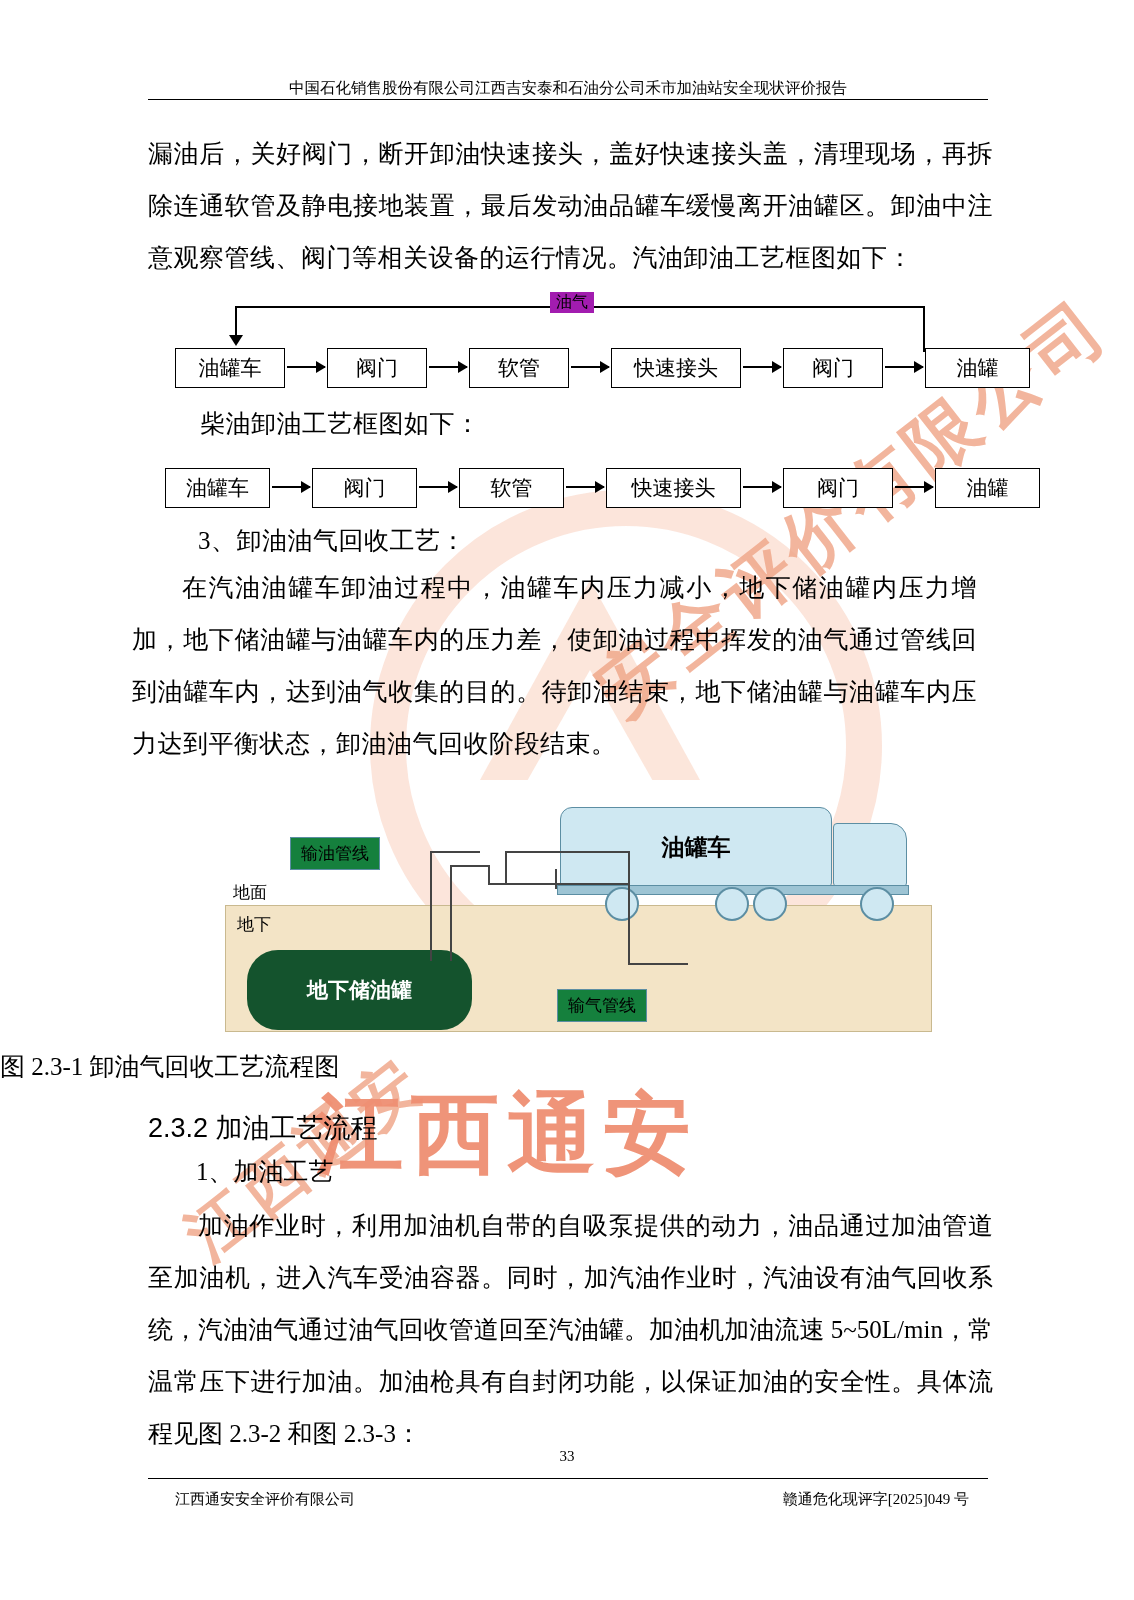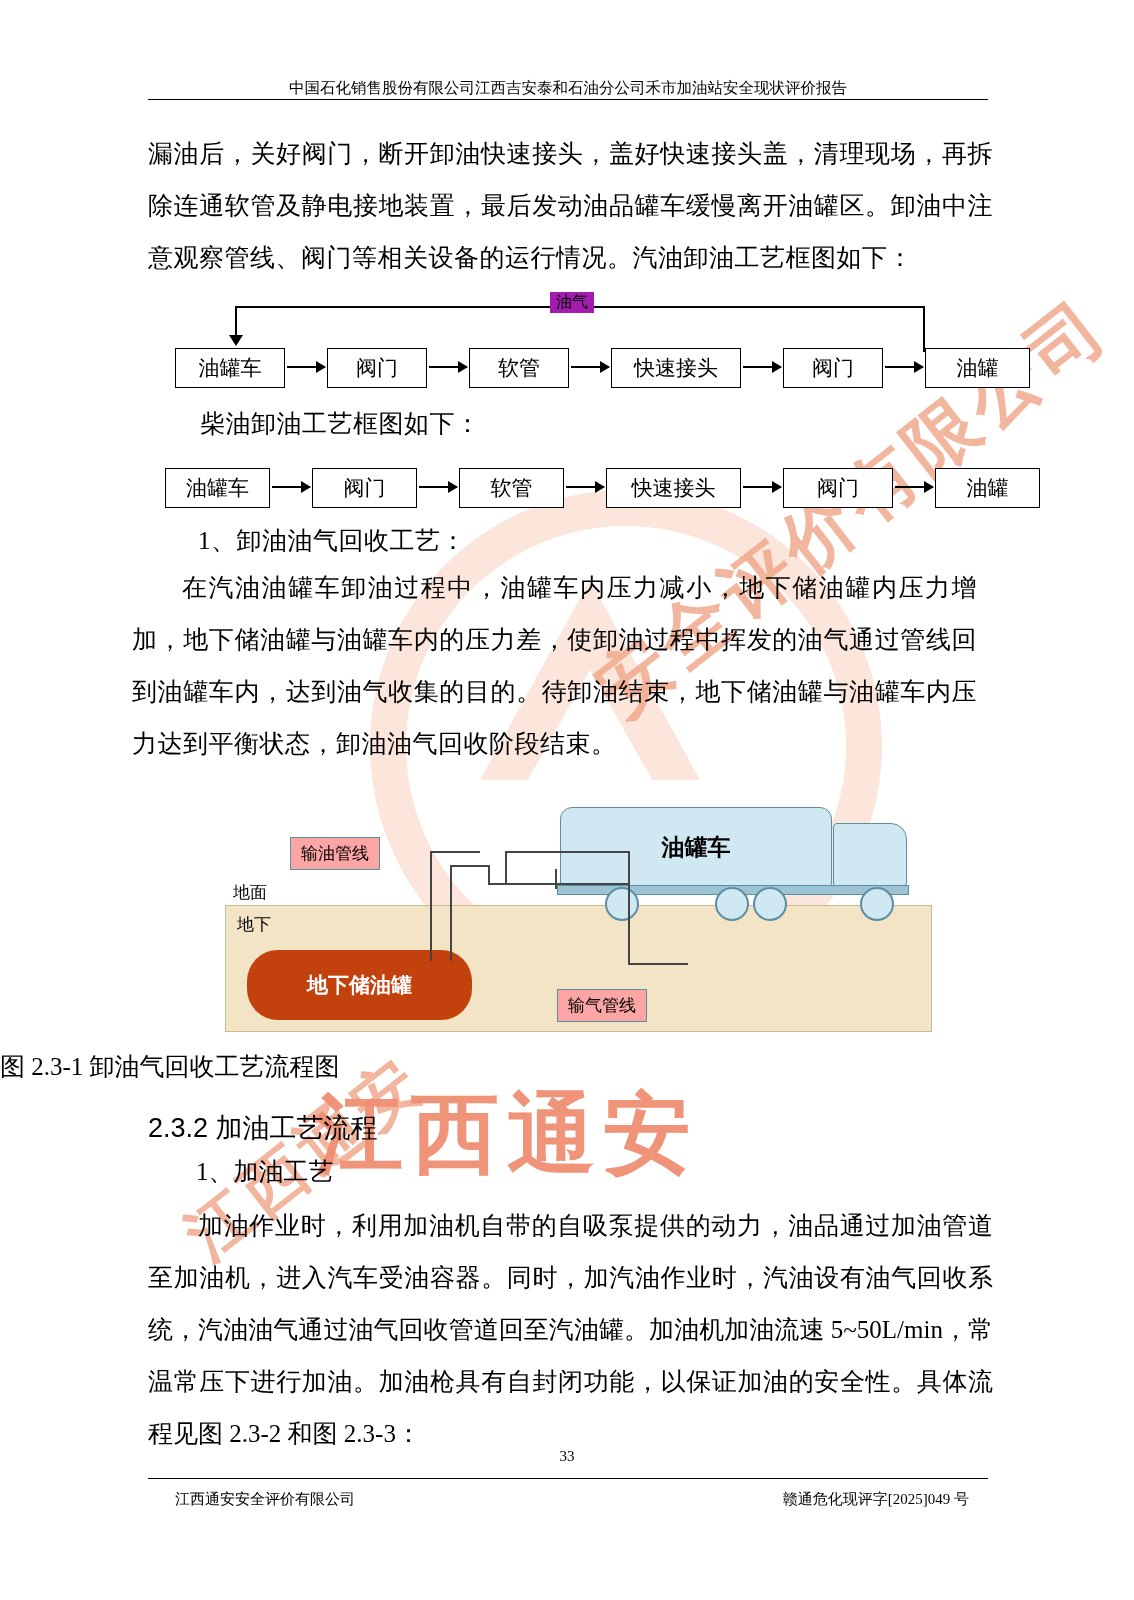--- a/index.html
+++ b/index.html
@@ -273,22 +273,22 @@
     width: 705px;
     height: 125px;
     background: #f3e4c6;
     border: 1px solid #c9b98f;
   }
   .illus .tank-u {
     position: absolute;
     left: 42px;
     top: 155px;
     width: 225px;
-    height: 70px;
-    background: #c2410c;
+    height: 80px;
+    background: #14532d;
     border-radius: 31px;
     display: flex;
     align-items: center;
     justify-content: center;
     color: #fff;
     font-size: 21px;
     font-weight: bold;
   }
   .illus .truck-body {
     position: absolute;
@@ -332,21 +332,21 @@
     border-radius: 50%;
     background: #cfe8f2;
     border: 2px solid #5c8ea3;
   }
   .illus .w1 { left: 400px; }
   .illus .w2 { left: 510px; }
   .illus .w3 { left: 548px; }
   .illus .w4 { left: 655px; }
   .illus .pipe-lbl {
     position: absolute;
-    background: #fca5a5;
+    background: #15803d;
     border: 1.3px solid #5c8ea3;
     font-size: 17px;
     padding: 4px 10px;
     text-align: center;
   }
   .illus .lbl-oil { left: 85px; top: 42px; }
   .illus .lbl-gas { left: 352px; top: 162px; margin-top: 32px; }
   .illus .plain-lbl {
     position: absolute;
     font-size: 17px;
@@ -406,21 +406,21 @@
       <div class="box" style="left:294px; width:105px;">软管</div>
       <div class="arrow" style="left:401px; width:38px;"></div>
       <div class="box" style="left:441px; width:135px;">快速接头</div>
       <div class="arrow" style="left:578px; width:38px;"></div>
       <div class="box" style="left:618px; width:110px;">阀门</div>
       <div class="arrow" style="left:730px; width:38px;"></div>
       <div class="box" style="left:770px; width:105px;">油罐</div>
     </div>
 
     <div class="para p-sec2">
-      <span class="indent">1、卸油油气回收工艺：</span>
+      <span class="indent">3、卸油油气回收工艺：</span>
     </div>
     <div class="para p-body2">
       <span class="indent">在汽油油罐车卸油过程中，油罐车内压力减小，地下储油罐内压力增加，地下储油罐与油罐车内的压力差，使卸油过程中挥发的油气通过管线回到油罐车内，达到油气收集的目的。待卸油结束，地下储油罐与油罐车内压力达到平衡状态，卸油油气回收阶段结束。</span>
     </div>
 
     <div class="illus">
       <div class="ground"></div>
       <div class="tank-u">地下储油罐</div>
       <div class="truck-body">油罐车</div>
       <div class="cab"></div>

